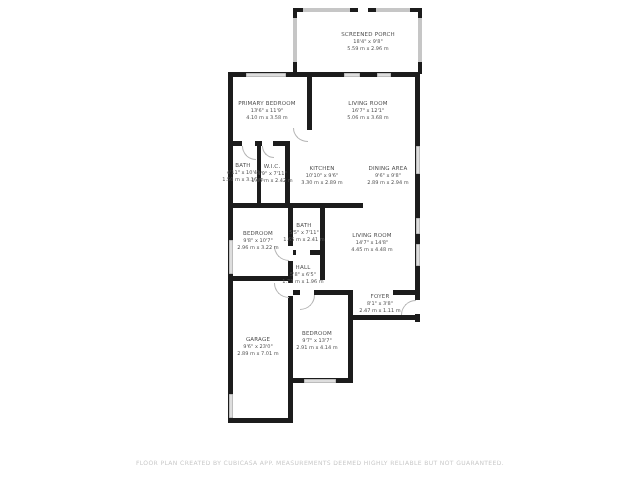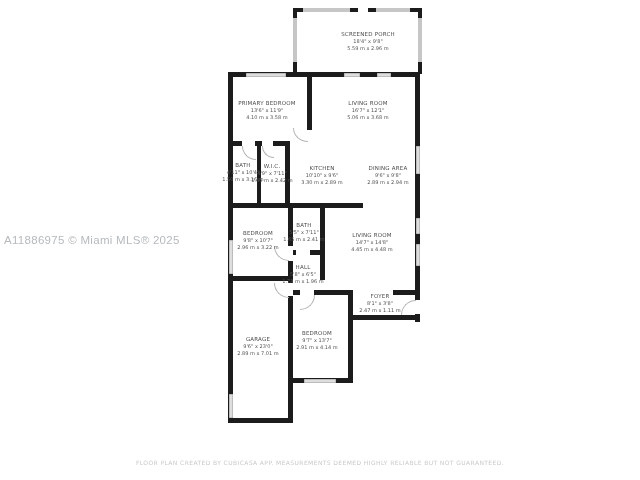--- a/index.html
+++ b/index.html
@@ -20,21 +20,20 @@
   #watermark{position:absolute;left:4px;top:234px;font-size:11.5px;color:#b6babd;
              font-family:"Liberation Sans",sans-serif;letter-spacing:0.3px;}
   #disclaimer{position:absolute;left:0;top:459px;width:640px;text-align:center;
               font-size:6px;color:#c9c9c9;letter-spacing:0.4px;}
 </style>
 </head>
 <body>
 
 <div id="stage">
 
-  <div id="watermark">A11886975 © Miami MLS® 2025</div>
   <div id="disclaimer">FLOOR PLAN CREATED BY CUBICASA APP. MEASUREMENTS DEEMED HIGHLY RELIABLE BUT NOT GUARANTEED.</div>
 
   <div class="pw" style="left:293px;top:8px;width:129px;height:4px;"></div>
   <div class="pw" style="left:293px;top:8px;width:4px;height:60px;"></div>
   <div class="pw" style="left:418px;top:8px;width:4px;height:60px;"></div>
   <div class="w" style="left:293px;top:8px;width:10px;height:4px;"></div>
   <div class="w" style="left:350px;top:8px;width:8px;height:4px;"></div>
   <div class="w" style="left:368px;top:8px;width:8px;height:4px;"></div>
   <div class="w" style="left:410px;top:8px;width:12px;height:4px;"></div>
   <div class="gap" style="left:358px;top:8px;width:10px;height:4px;"></div>

